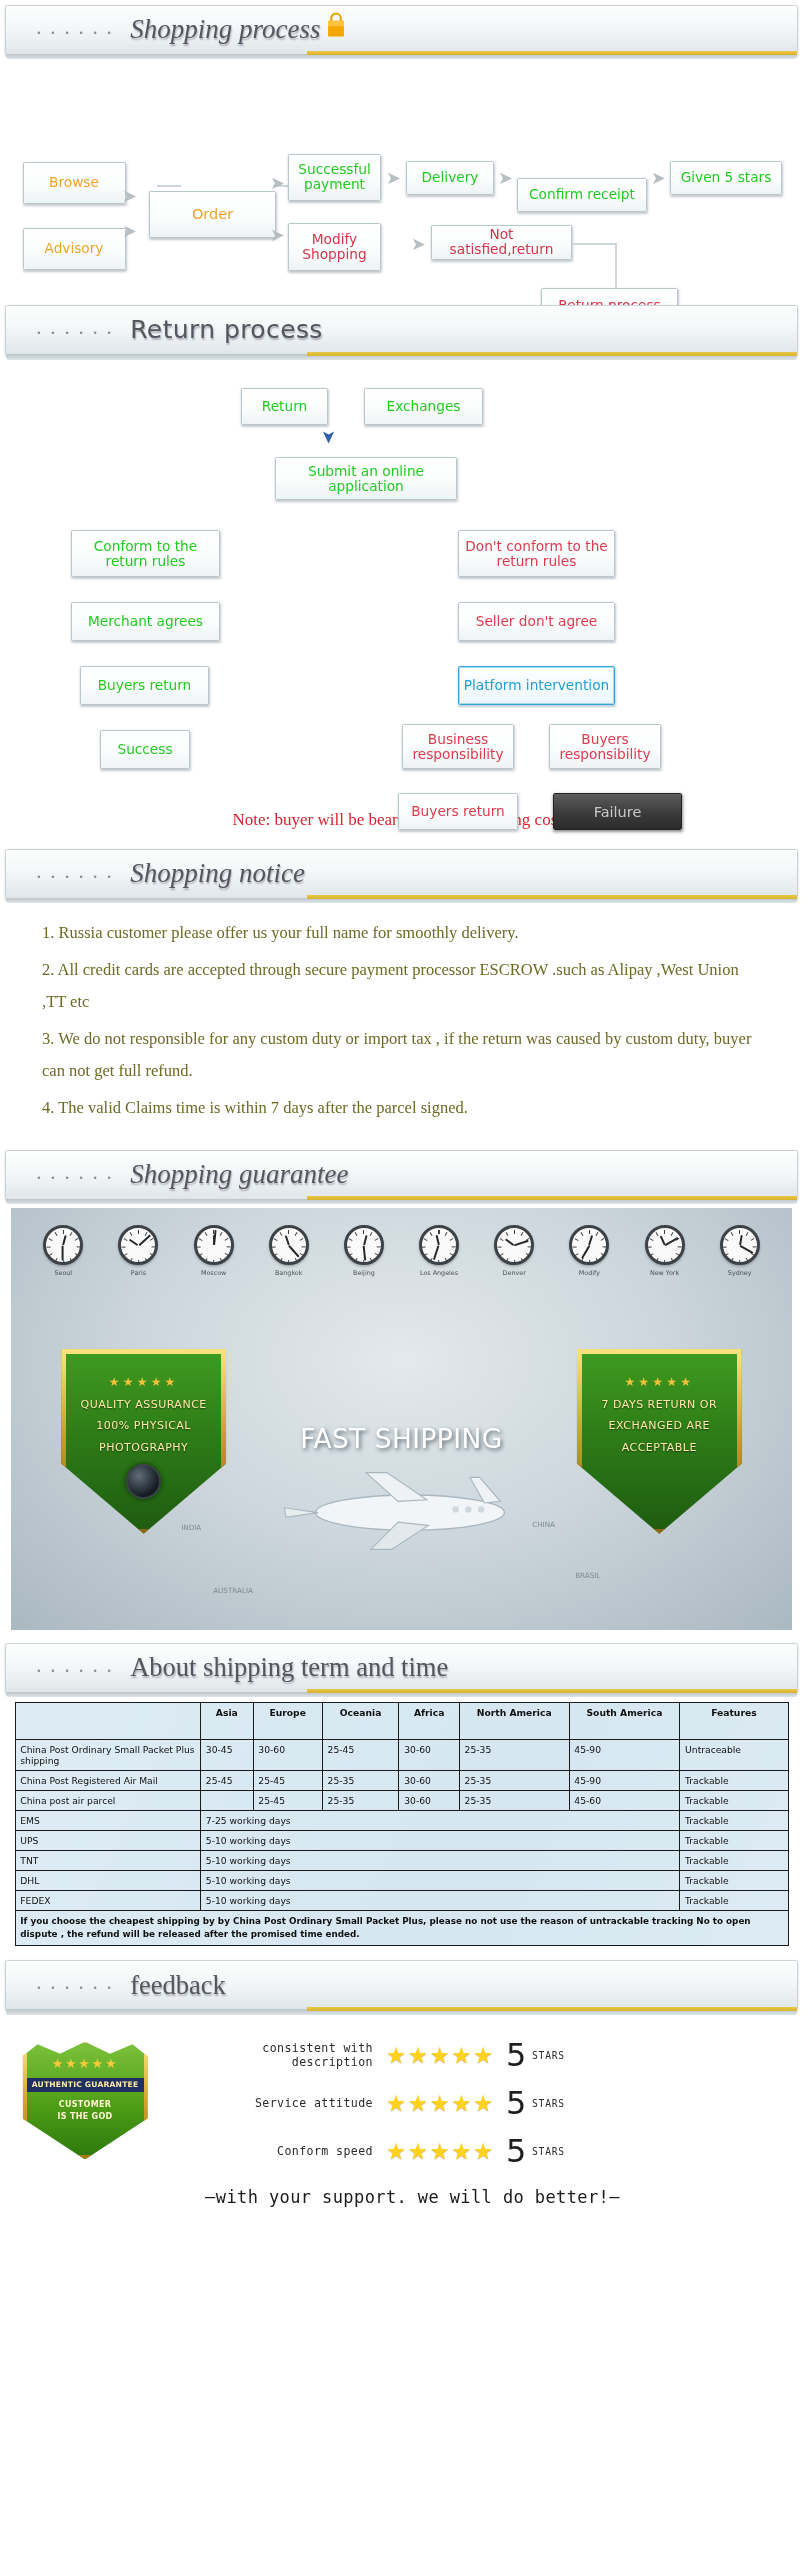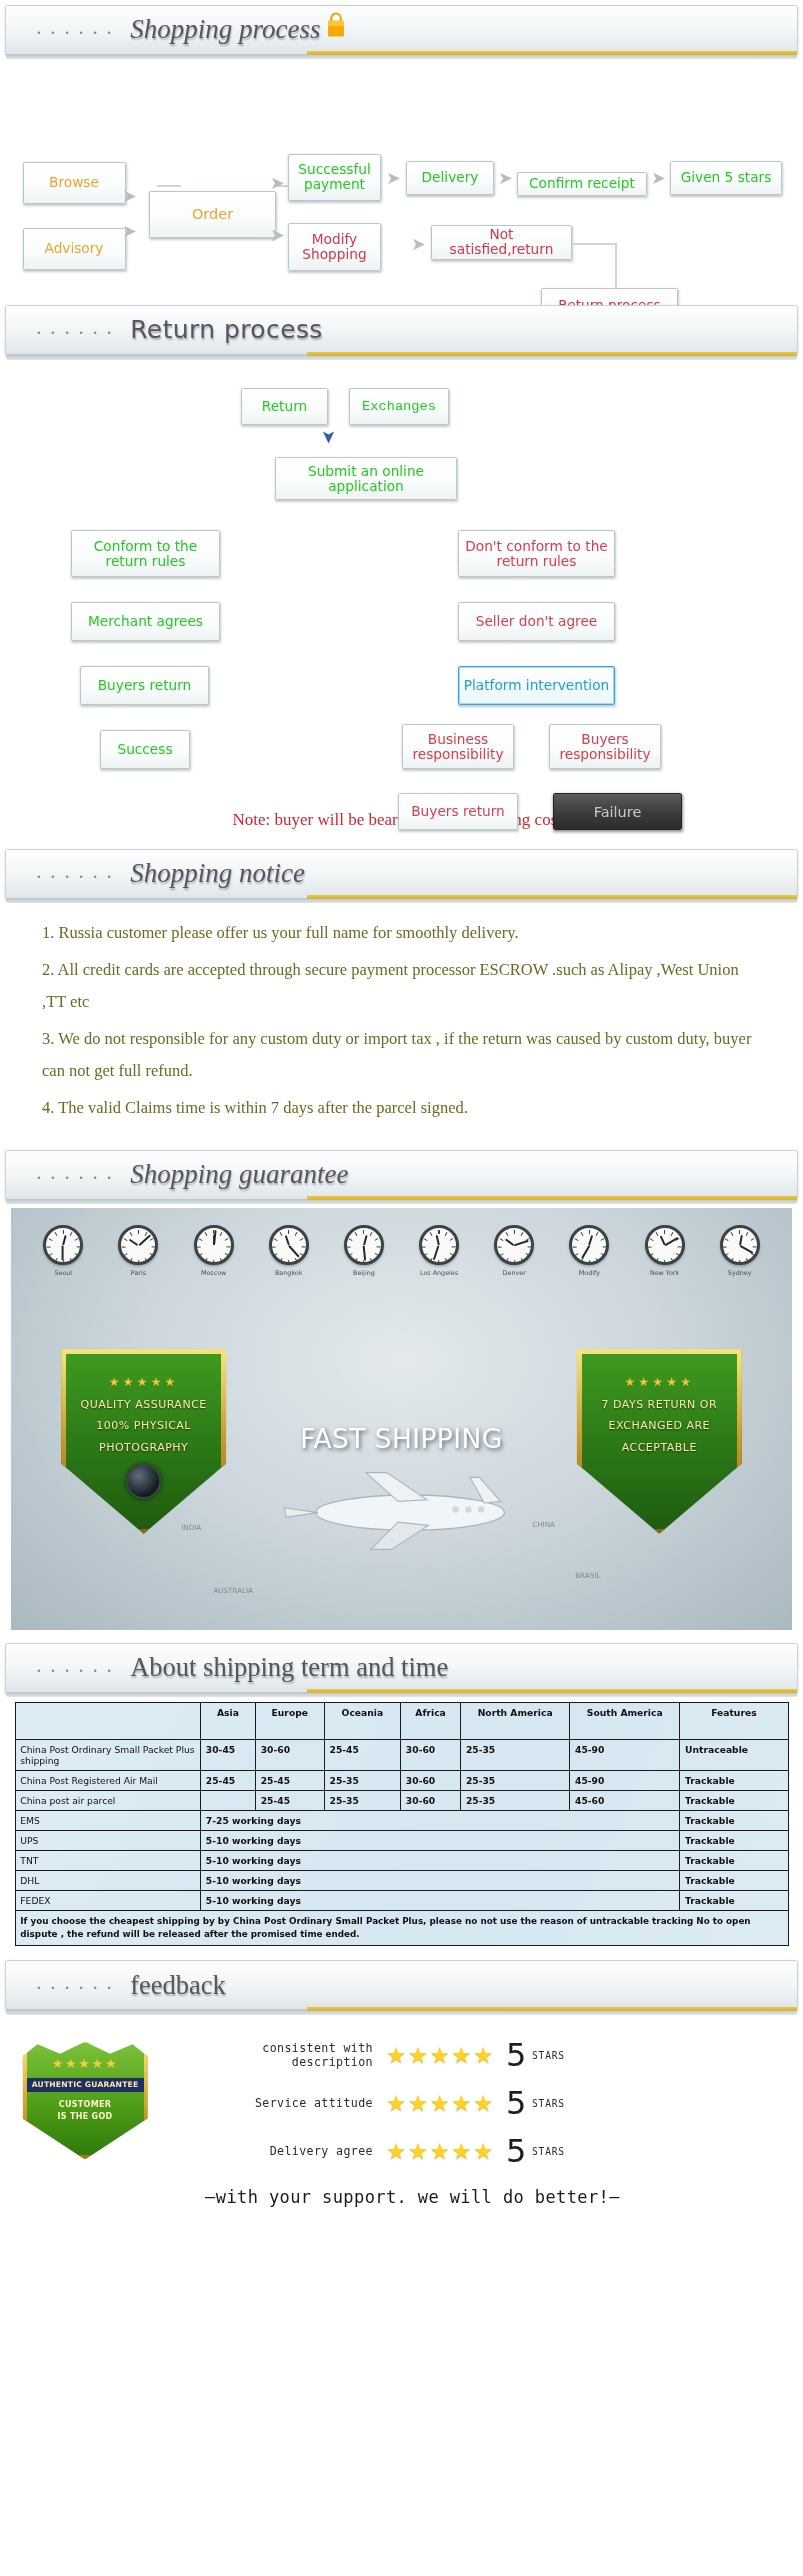--- a/index.html
+++ b/index.html
@@ -163,21 +163,21 @@
   }
   table.ship{
     position:relative; width:100%; border-collapse:collapse;
     font-family:"DejaVu Sans", sans-serif; font-size:9.2px;
   }
   table.ship td,table.ship th{
     border:1px solid #1a1a1a; padding:4px 4.8px;
     background:rgba(214,232,241,.72); color:#111; vertical-align:top;
   }
   table.ship th{ text-align:center; font-weight:bold; height:37px; }
-  table.ship td.val{ font-weight:bold; }
+  table.ship td.val{ font-weight:normal; }
   table.ship td.lbl{ font-weight:normal; }
   table.ship td.note{
     font-weight:bold; font-size:8.8px; line-height:1.45; text-align:left;
   }
 
   
   .fbwrap{ position:relative; padding:21px 0 0 0; }
   .fbbadge{
     position:absolute; left:22.5px; top:29px; width:125px; height:120px;
     background:linear-gradient(to bottom,#7cc13a 0%,#4f9e17 55%,#2f7a0d 100%);
@@ -244,21 +244,21 @@
     <span class="arrow" style="left:270px; top:109px;">➤</span>
     <div class="fbox c-green" style="left:288px; top:88px; width:93px; height:47px;">Successful payment</div>
 
     <span class="arrow" style="left:270px; top:161px;">➤</span>
     <div class="fbox c-crim" style="left:288px; top:157px; width:93px; height:48px;">Modify Shopping</div>
 
     <span class="arrow" style="left:386px; top:104px;">➤</span>
     <div class="fbox c-green" style="left:406px; top:95px; width:88px; height:34px;">Delivery</div>
 
     <span class="arrow" style="left:498px; top:104px;">➤</span>
-    <div class="fbox c-green" style="left:517px; top:106px; width:130px; height:24px;">Confirm receipt</div>
+    <div class="fbox c-green" style="left:517px; top:112px; width:130px; height:34px;">Confirm receipt</div>
 
     <span class="arrow" style="left:651px; top:104px;">➤</span>
     <div class="fbox c-green" style="left:670px; top:95px; width:112px; height:34px;">Given 5 stars</div>
 
     <span class="arrow" style="left:411px; top:170px;">➤</span>
     <div class="fbox c-crim" style="left:431px; top:159px; width:141px; height:35px;">Not satisfied,return</div>
 
     <div class="conn" style="left:572px; top:177px; width:45px; height:1.6px;"></div>
     <div class="conn" style="left:615px; top:177px; width:1.6px; height:50px;"></div>
     <div class="fbox c-crim" style="left:541px; top:222px; width:137px; height:35px;">Return process</div>
@@ -267,21 +267,21 @@
   <div class="sec-head" style="margin-top:21px;">
     <div class="stripe"></div>
     <div class="inner">
       <span class="dots">......</span>
       <span class="sec-title t-sans">Return process</span>
     </div>
   </div>
 
   <div class="flow" style="height:450px; margin-top:14.5px;padding-left:16px;">
     <div class="fbox c-green" style="left:241px; top:19px; width:87px; height:37px;">Return</div>
-    <div class="fbox c-green" style="left:349px; top:19px; width:100px; height:37px;font-family:Liberation Mono, monospace;">Exchanges</div>
+    <div class="fbox c-green" style="left:364px; top:19px; width:119px; height:37px;">Exchanges</div>
     <span class="arrow blue" style="left:321px; top:59px; transform:rotate(90deg);">➤</span>
     <div class="fbox c-green" style="left:275px; top:88px; width:182px; height:43px;">Submit an online application</div>
 
     <div class="fbox c-green" style="left:71px;  top:161px; width:149px; height:47px;">Conform to the return rules</div>
     <div class="fbox c-red" style="left:458px; top:161px; width:157px; height:47px;">Don't conform to the return rules</div>
 
     <div class="fbox c-green" style="left:71px;  top:233px; width:149px; height:39px;">Merchant agrees</div>
     <div class="fbox c-red" style="left:458px; top:233px; width:157px; height:39px;">Seller don't agree</div>
 
     <div class="fbox c-green" style="left:80px; top:297px; width:129px; height:39px;">Buyers return</div>
@@ -656,21 +656,21 @@
           <div class="fbnum">5</div>
           <div class="fbstar-word">STARS</div>
         </div>
         <div class="fbrow">
           <div class="fblabel">Service attitude</div>
           <div class="fbstars5">★★★★★</div>
           <div class="fbnum">5</div>
           <div class="fbstar-word">STARS</div>
         </div>
         <div class="fbrow">
-          <div class="fblabel">Delivery agree</div>
+          <div class="fblabel">Conform speed</div>
           <div class="fbstars5">★★★★★</div>
           <div class="fbnum">5</div>
           <div class="fbstar-word">STARS</div>
         </div>
       </div>
     <div class="support">—with your support. we will do better!—</div>
   </div>
 
 </div>
 

